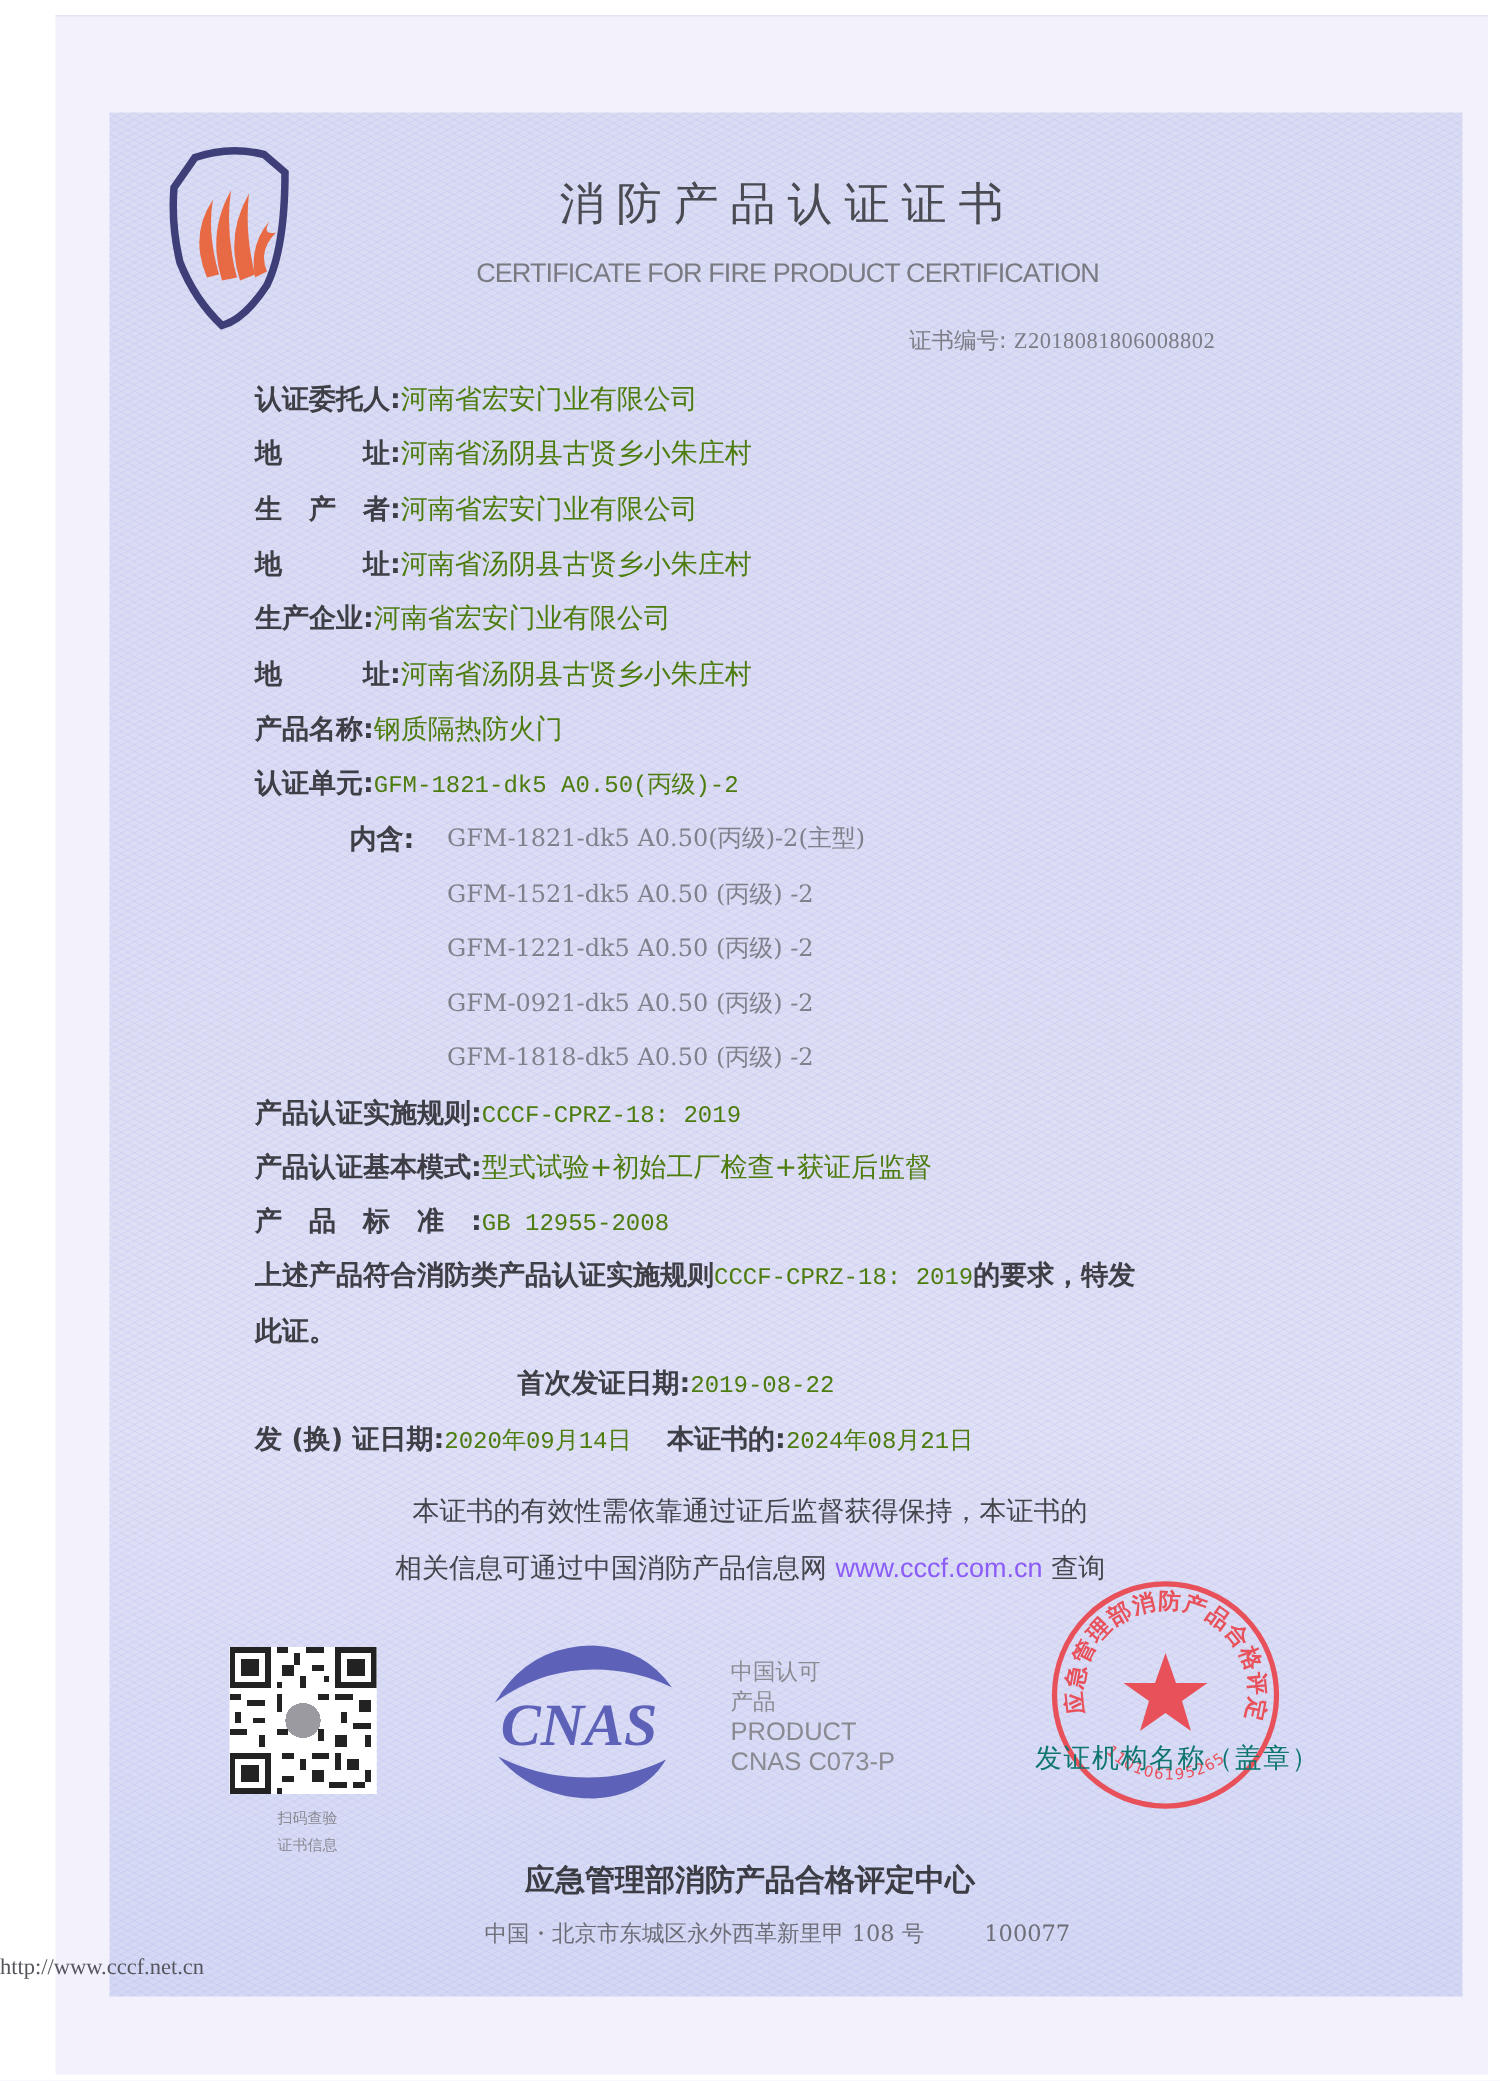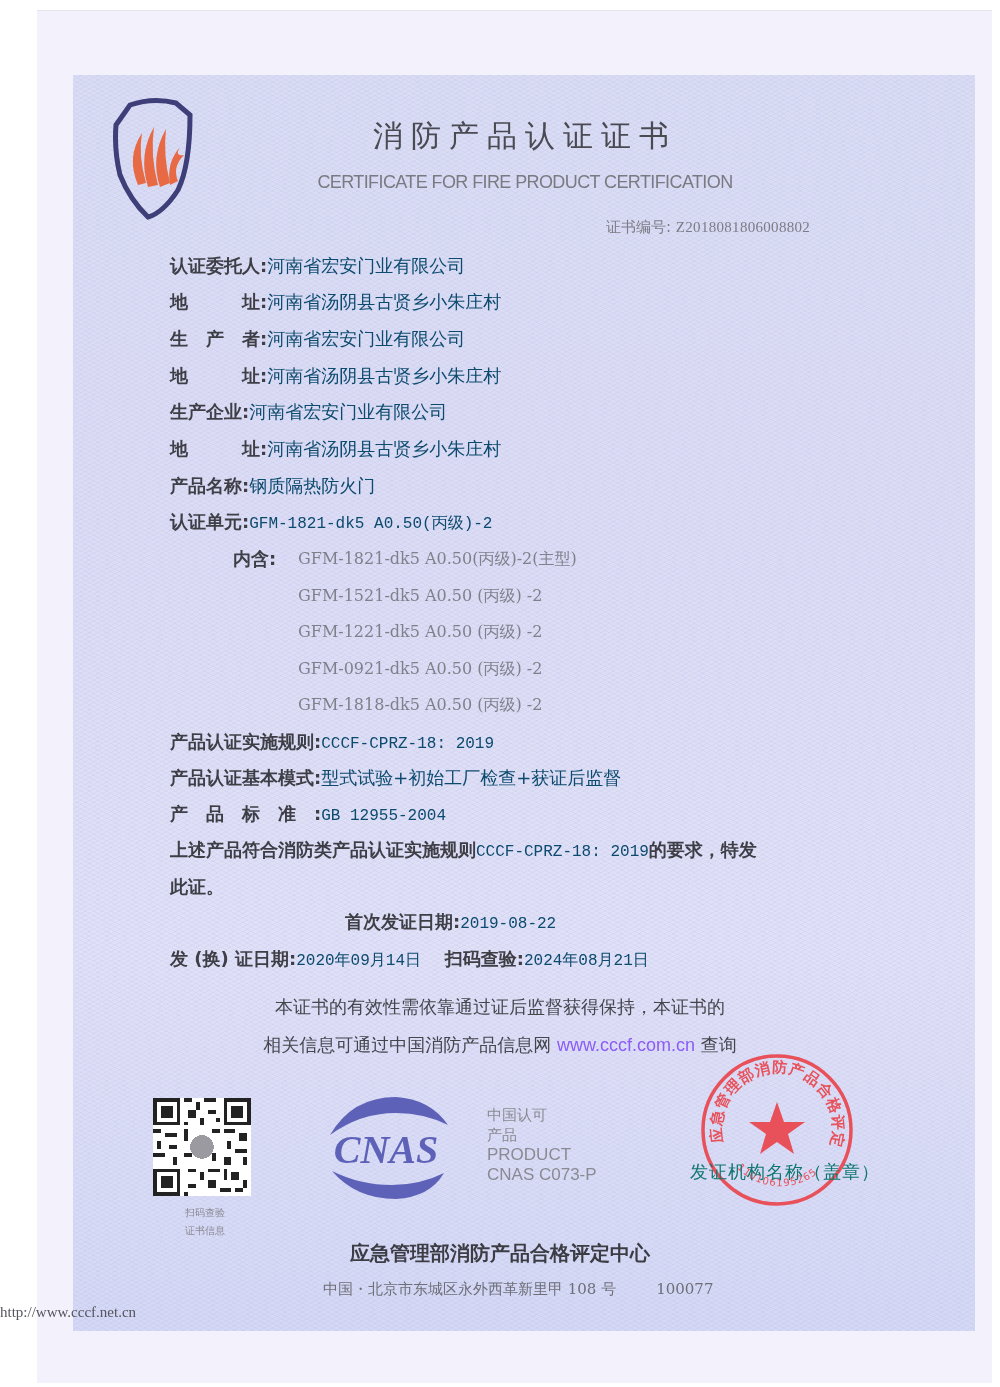--- a/index.html
+++ b/index.html
@@ -31,21 +31,21 @@
     letter-spacing: -0.6px; padding-left: 50px; box-sizing: border-box;
   }
   .certno {
     position: absolute; left: 606px; top: 218px; font-size: 15px; color: #7c7c86;
   }
   .certno .num { font-family: "Liberation Serif", serif; letter-spacing: 0.3px; }
   .row {
     position: absolute; left: 170px; font-size: 18px; white-space: nowrap;
   }
   .lbl { color: #3e3e46; font-weight: bold; display: inline-block; }
-  .val { color: #0c4a6e; text-align: center; }
+  .val { color: #4d7c0f; text-align: center; }
   .serif { font-family: Liberation Mono, monospace; }
   .model { position: absolute; left: 298px; font-size: 16px; color: #80808c; font-family: "DejaVu Serif", serif; white-space: nowrap; }
   .para { position: absolute; left: 170px; font-size: 18px; color: #3e3e46; font-weight: bold; }
   .notice {
     position: absolute; left: 0; width: 1000px; text-align: center; font-size: 18px; color: #45454d;
   }
   .notice .url { font-family: "Liberation Sans", sans-serif; color: #8b5cf6; font-weight: normal; }
   .qr { position: absolute; left: 153px; top: 1098px; width: 98px; height: 98px; background: #fff; }
   .qr-caption { position: absolute; left: 165px; top: 1204px; width: 80px; text-align: center; font-size: 10px; color: #8a8a94; line-height: 18px; }
   .cnas { position: absolute; left: 312px; top: 1093px; width: 148px; height: 110px; }
@@ -112,34 +112,34 @@
 <div class="model" style="top:659px">GFM-0921-dk5 A0.50 (丙级) -2</div>
 <div class="model" style="top:695px">GFM-1818-dk5 A0.50 (丙级) -2</div>
 
 <div class="row" style="top:730px">
   <span class="lbl">产品认证实施规则:</span><span class="val serif" style="font-size:16px">CCCF-CPRZ-18: 2019</span>
 </div>
 <div class="row" style="top:766px">
   <span class="lbl">产品认证基本模式:</span><span class="val">型式试验+初始工厂检查+获证后监督</span>
 </div>
 <div class="row" style="top:802px">
-  <span class="lbl">产　品　标　准　:</span><span class="val serif" style="font-size:16px">GB 12955-2004</span>
+  <span class="lbl">产　品　标　准　:</span><span class="val serif" style="font-size:16px">GB 12955-2008</span>
 </div>
 
 <div class="para" style="top:838px">
   <span>上述产品符合消防类产品认证实施规则</span><span class="val serif" style="font-weight:normal;font-size:16px">CCCF-CPRZ-18: 2019</span><span>的要求，特发</span>
 </div>
 <div class="para" style="top:875px">此证。</div>
 
 <div class="row" style="top:910px; left:345px">
   <span class="lbl">首次发证日期:</span><span class="val serif" style="font-size:16px">2019-08-22</span>
 </div>
 <div class="row" style="top:947px">
   <span class="lbl">发 (换) 证日期:</span><span class="val serif" style="font-size:16px">2020年09月14日</span>
-  <span class="lbl" style="margin-left:18px">扫码查验:</span><span class="val serif" style="font-size:16px">2024年08月21日</span>
+  <span class="lbl" style="margin-left:18px">本证书的:</span><span class="val serif" style="font-size:16px">2024年08月21日</span>
 </div>
 
 <div class="notice" style="top:995px">本证书的有效性需依靠通过证后监督获得保持，本证书的</div>
 <div class="notice" style="top:1033px">
   <span>相关信息可通过中国消防产品信息网</span>
   <span class="url">www.cccf.com.cn</span>
   <span>查询</span>
 </div>
 
 <svg class="qr" viewBox="0 0 25 25" shape-rendering="crispEdges">

